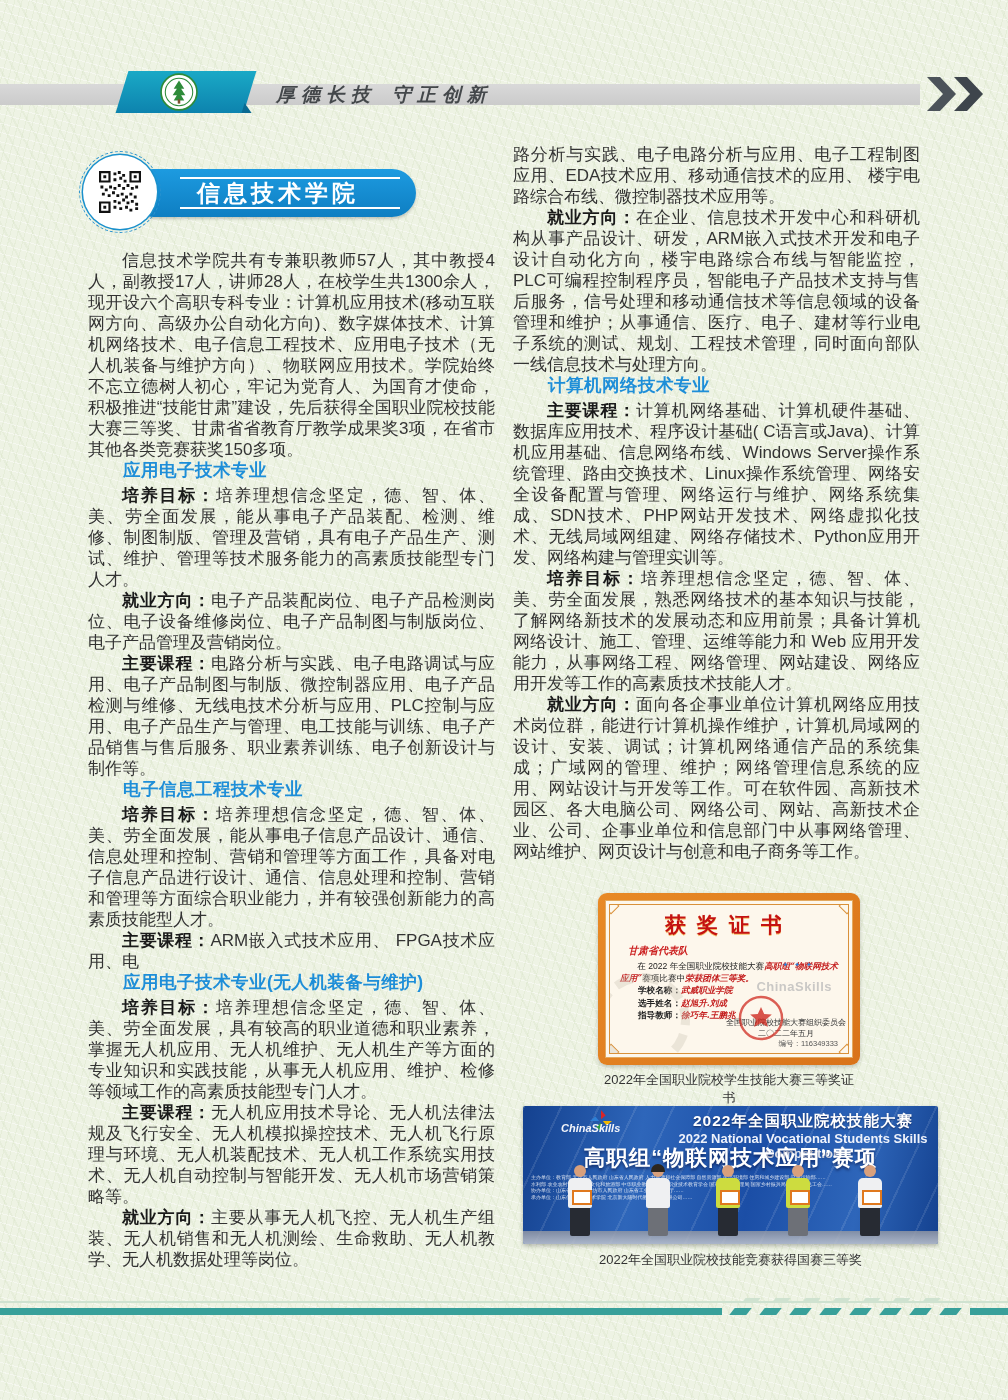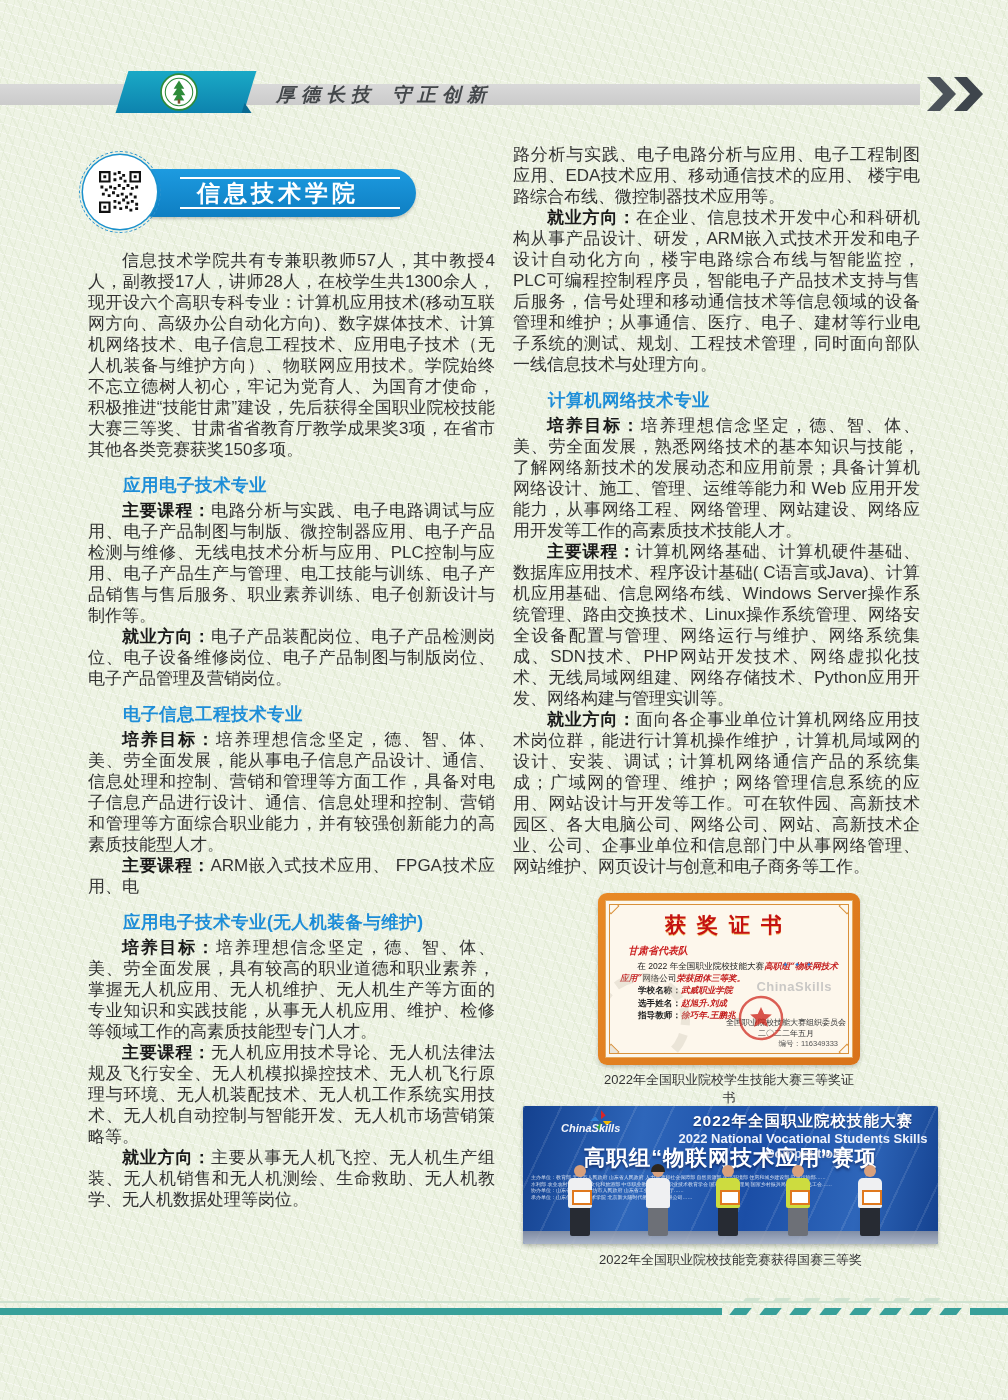--- a/index.html
+++ b/index.html
@@ -30,21 +30,21 @@
   .qr-wrap{position:absolute;top:158px;left:86px;width:68px;height:68px;background:#fff;border-radius:50%;
     box-shadow:0 0 0 3px #fff,0 0 0 4.5px #1a90cc;display:flex;align-items:center;justify-content:center;}
   .qr-ring{position:absolute;top:151px;left:79px;width:80px;height:80px;border:1.5px dashed #2a93cf;border-radius:50%;}
   
   .col{position:absolute;width:407px;font-size:17px;line-height:21px;color:#333;text-align:justify;}
   .col-left{left:88px;top:250px;}
   .col-right{left:513px;top:144px;}
   .body-p{margin:0;text-indent:2em;}
   .body-p.no-indent{text-indent:0;}
   .body-p b{color:#1a1a1a;}
-  .sec{margin-top:15px;}
+  .sec{}
   .sec-h{margin:0 0 4px 0;font-size:17.5px;font-weight:bold;color:#1e8ed8;text-indent:2em;letter-spacing:.5px;}
   
   .cert{position:absolute;left:598px;top:893px;width:262px;height:172px;background:linear-gradient(135deg,#e88a26,#d9731a);
     border-radius:9px;padding:7px;box-sizing:border-box;box-shadow:0 2px 4px rgba(0,0,0,.2);}
   .cert-mid{width:100%;height:100%;background:#fdf7ec;border:1px solid #e3a95f;box-sizing:border-box;padding:3px;}
   .cert-inner{position:relative;width:100%;height:100%;border:1.5px solid #d9913a;box-sizing:border-box;
     padding:4px 10px 16px 10px;overflow:hidden;}
   .cert-corner{position:absolute;width:10px;height:10px;border:1.5px solid #d9913a;transform:rotate(45deg);}
   .cc-tl{top:-5px;left:-5px;} .cc-tr{top:-5px;right:-5px;} .cc-bl{bottom:-5px;left:-5px;} .cc-br{bottom:-5px;right:-5px;}
   .cert-title{text-align:center;font-family:"DejaVu Serif","Liberation Serif",serif;font-weight:bold;
@@ -132,22 +132,23 @@
       <path fill="#111" d="M3 3h2v2H3zM24 3h2v2h-2zM3 24h2v2H3z"></path>
       <path fill="#111" d="M10 1h2v2h-2zM13 0h2v2h-2zM16 2h2v2h-2zM10 5h2v2h-2zM14 4h2v2h-2zM17 6h2v2h-2zM1 10h2v2H1zM4 12h2v2H4zM7 10h2v2H7zM10 11h2v2h-2zM13 9h2v2h-2zM16 11h2v2h-2zM19 9h2v2h-2zM22 11h2v2h-2zM25 10h2v2h-2zM2 15h2v2H2zM6 16h2v2H6zM9 14h2v2H9zM12 16h2v2h-2zM15 15h2v2h-2zM18 17h2v2h-2zM21 15h2v2h-2zM24 17h2v2h-2zM10 20h2v2h-2zM13 21h2v2h-2zM16 19h2v2h-2zM19 21h2v2h-2zM22 20h2v2h-2zM25 22h2v2h-2zM10 24h2v2h-2zM14 25h2v2h-2zM18 24h2v2h-2zM21 26h2v2h-2zM25 25h2v2h-2z"></path>
     </svg>
   </div>
 
   <div class="col col-left">
     <p class="body-p">信息技术学院共有专兼职教师57人，其中教授4人，副教授17人，讲师28人，在校学生共1300余人，现开设六个高职专科专业：计算机应用技术(移动互联网方向、高级办公自动化方向)、数字媒体技术、计算机网络技术、电子信息工程技术、应用电子技术（无人机装备与维护方向）、物联网应用技术。学院始终不忘立德树人初心，牢记为党育人、为国育才使命，积极推进“技能甘肃”建设，先后获得全国职业院校技能大赛三等奖、甘肃省省教育厅教学成果奖3项，在省市其他各类竞赛获奖150多项。</p>
 
     <section class="sec">
       <h3 class="sec-h">应用电子技术专业</h3>
+      <p class="body-p"><b>培养目标：</b><span>培养理想信念坚定，德、智、体、美、劳全面发展，能从事电子产品装配、检测、维修、制图制版、管理及营销，具有电子产品生产、测试、维护、管理等技术服务能力的高素质技能型专门人才。</span></p>
+      <p class="body-p"><b>就业方向：</b><span>电子产品装配岗位、电子产品检测岗位、电子设备维修岗位、电子产品制图与制版岗位、电子产品管理及营销岗位。</span></p>
       <p class="body-p"><b>主要课程：</b><span>电路分析与实践、电子电路调试与应用、电子产品制图与制版、微控制器应用、电子产品检测与维修、无线电技术分析与应用、PLC控制与应用、电子产品生产与管理、电工技能与训练、电子产品销售与售后服务、职业素养训练、电子创新设计与制作等。</span></p>
-      <p class="body-p"><b>就业方向：</b><span>电子产品装配岗位、电子产品检测岗位、电子设备维修岗位、电子产品制图与制版岗位、电子产品管理及营销岗位。</span></p>
     </section>
 
     <section class="sec">
       <h3 class="sec-h">电子信息工程技术专业</h3>
       <p class="body-p"><b>培养目标：</b><span>培养理想信念坚定，德、智、体、美、劳全面发展，能从事电子信息产品设计、通信、信息处理和控制、营销和管理等方面工作，具备对电子信息产品进行设计、通信、信息处理和控制、营销和管理等方面综合职业能力，并有较强创新能力的高素质技能型人才。</span></p>
       <p class="body-p"><b>主要课程：</b><span>ARM嵌入式技术应用、 FPGA技术应用、电</span></p>
     </section>
 
     <section class="sec">
       <h3 class="sec-h">应用电子技术专业(无人机装备与维护)</h3>
@@ -156,40 +157,40 @@
       <p class="body-p"><b>就业方向：</b><span>主要从事无人机飞控、无人机生产组装、无人机销售和无人机测绘、生命救助、无人机教学、无人机数据处理等岗位。</span></p>
     </section>
   </div>
 
   <div class="col col-right">
     <p class="body-p no-indent">路分析与实践、电子电路分析与应用、电子工程制图应用、EDA技术应用、移动通信技术的应用、 楼宇电路综合布线、微控制器技术应用等。</p>
     <p class="body-p"><b>就业方向：</b><span>在企业、信息技术开发中心和科研机构从事产品设计、研发，ARM嵌入式技术开发和电子设计自动化方向，楼宇电路综合布线与智能监控，PLC可编程控制程序员，智能电子产品技术支持与售后服务，信号处理和移动通信技术等信息领域的设备管理和维护；从事通信、医疗、电子、建材等行业电子系统的测试、规划、工程技术管理，同时面向部队一线信息技术与处理方向。</span></p>
 
     <section class="sec">
       <h3 class="sec-h">计算机网络技术专业</h3>
+      <p class="body-p"><b>主要课程：</b><span>计算机网络基础、计算机硬件基础、数据库应用技术、程序设计基础( C语言或Java)、计算机应用基础、信息网络布线、Windows Server操作系统管理、路由交换技术、Linux操作系统管理、网络安全设备配置与管理、网络运行与维护、网络系统集成、SDN技术、PHP网站开发技术、网络虚拟化技术、无线局域网组建、网络存储技术、Python应用开发、网络构建与管理实训等。</span></p>
       <p class="body-p"><b>培养目标：</b><span>培养理想信念坚定，德、智、体、美、劳全面发展，熟悉网络技术的基本知识与技能，了解网络新技术的发展动态和应用前景；具备计算机网络设计、施工、管理、运维等能力和 Web 应用开发能力，从事网络工程、网络管理、网站建设、网络应用开发等工作的高素质技术技能人才。</span></p>
-      <p class="body-p"><b>主要课程：</b><span>计算机网络基础、计算机硬件基础、数据库应用技术、程序设计基础( C语言或Java)、计算机应用基础、信息网络布线、Windows Server操作系统管理、路由交换技术、Linux操作系统管理、网络安全设备配置与管理、网络运行与维护、网络系统集成、SDN技术、PHP网站开发技术、网络虚拟化技术、无线局域网组建、网络存储技术、Python应用开发、网络构建与管理实训等。</span></p>
       <p class="body-p"><b>就业方向：</b><span>面向各企事业单位计算机网络应用技术岗位群，能进行计算机操作维护，计算机局域网的设计、安装、调试；计算机网络通信产品的系统集成；广域网的管理、维护；网络管理信息系统的应用、网站设计与开发等工作。可在软件园、高新技术园区、各大电脑公司、网络公司、网站、高新技术企业、公司、企事业单位和信息部门中从事网络管理、网站维护、网页设计与创意和电子商务等工作。</span></p>
     </section>
   </div>
 
   <div class="cert">
     <div class="cert-mid">
       <div class="cert-inner">
         <div class="cert-corner cc-tl"></div>
         <div class="cert-corner cc-tr"></div>
         <div class="cert-corner cc-bl"></div>
         <div class="cert-corner cc-br"></div>
         <div class="cert-gear"></div>
 
         <div class="cert-title">获奖证书</div>
         <div class="cert-team">甘肃省代表队</div>
         <div class="cert-body">
           <p class="ind"><span>在 2022 年全国职业院校技能大赛</span><span class="cert-red">高职组“物联网技术</span></p>
-          <p style="margin:0"><span class="cert-red">应用”</span><span>网络公司</span><span class="cert-red">荣获团体三等奖。</span></p>
+          <p style="margin:0"><span class="cert-red">应用”</span><span>赛项比赛中</span><span class="cert-red">荣获团体三等奖。</span></p>
         </div>
         <div class="cert-field"><b>学校名称：</b><span class="cert-red">武威职业学院</span></div>
         <div class="cert-field"><b>选手姓名：</b><span class="cert-red">赵旭升.刘成</span></div>
         <div class="cert-field"><b>指导教师：</b><span class="cert-red">徐巧年.王鹏兆</span></div>
 
         <div class="cert-stars"><span style="color:#2d7fd6">✦ ✦ ✦</span></div>
         <div class="cert-watermark">ChinaSkills</div>
 
         <div class="cert-sign">
           <div>全国职业院校技能大赛组织委员会</div>

